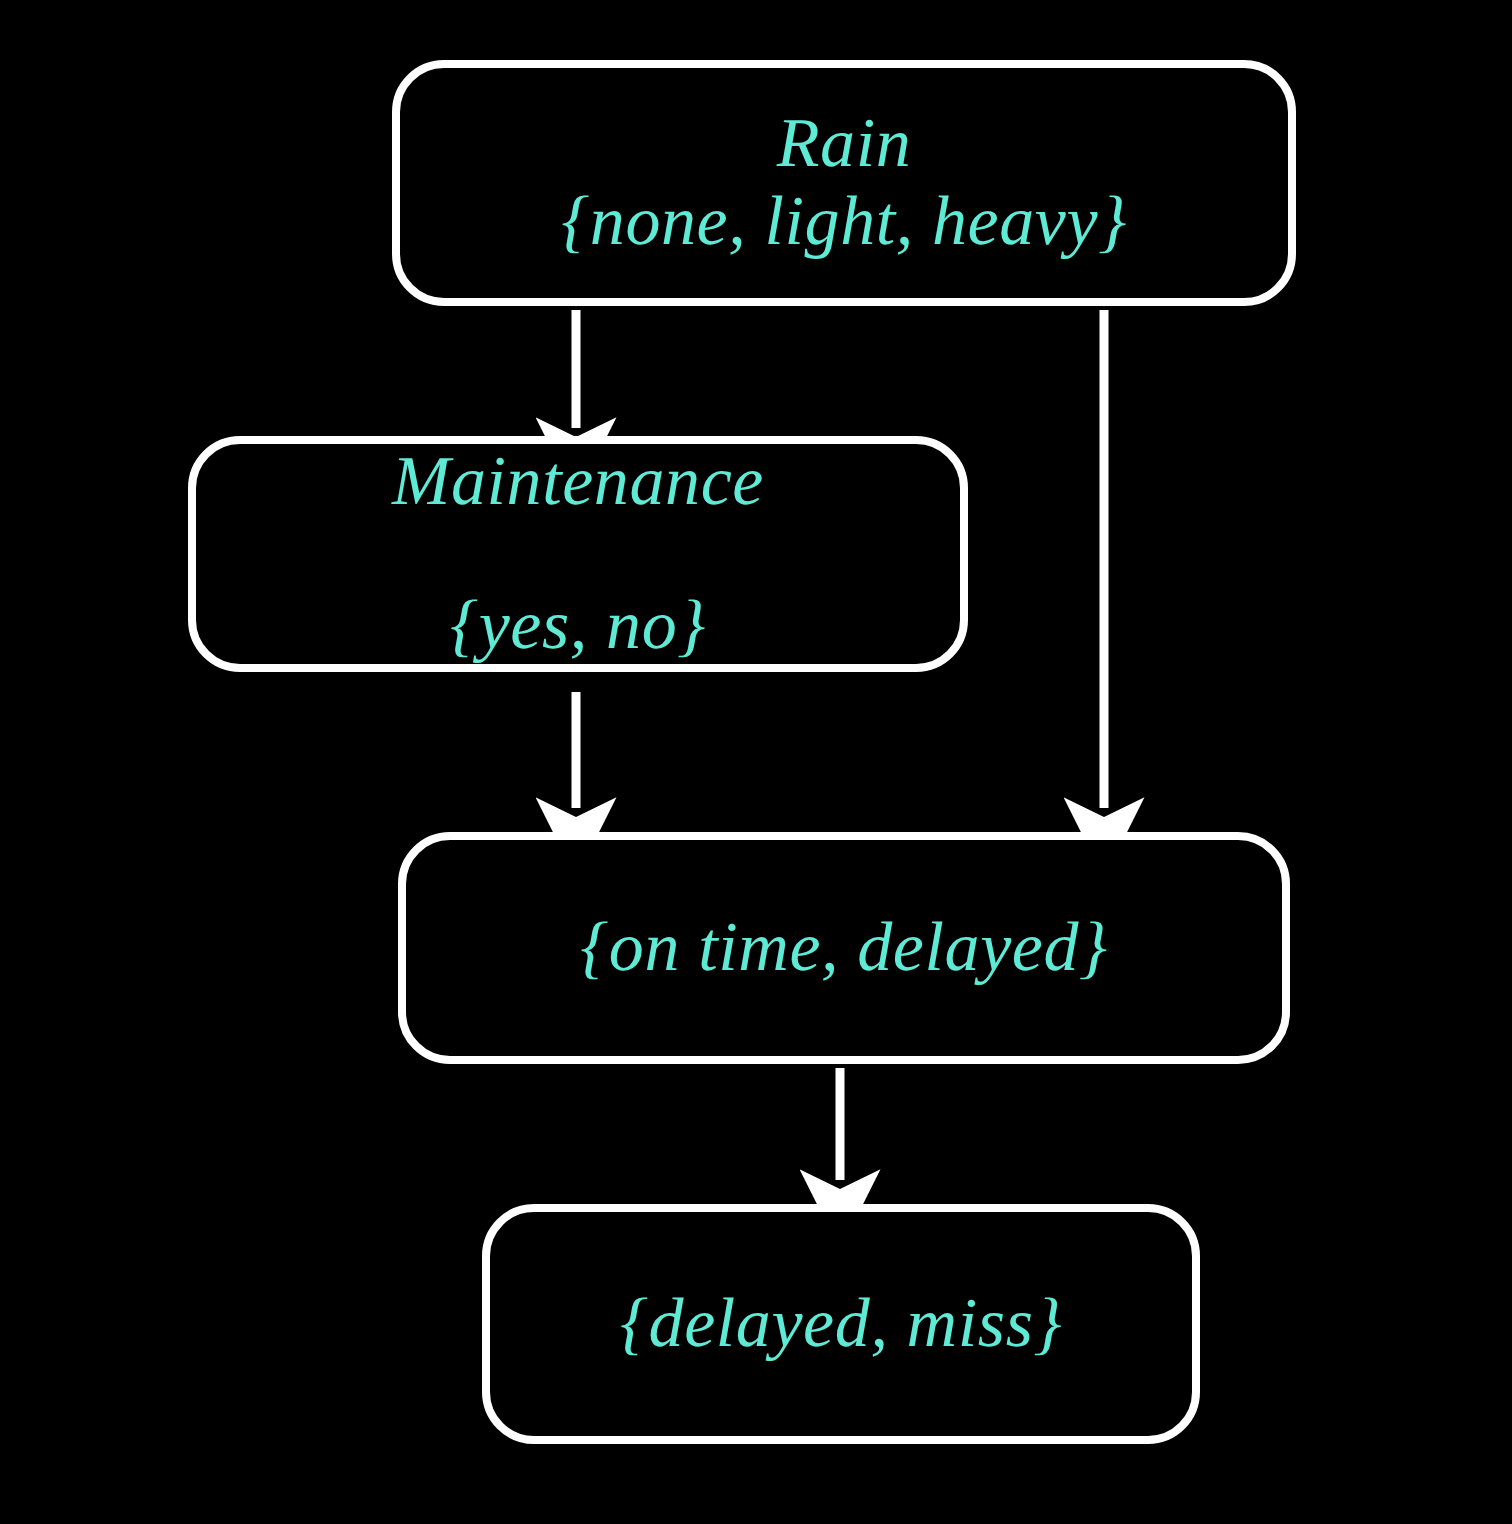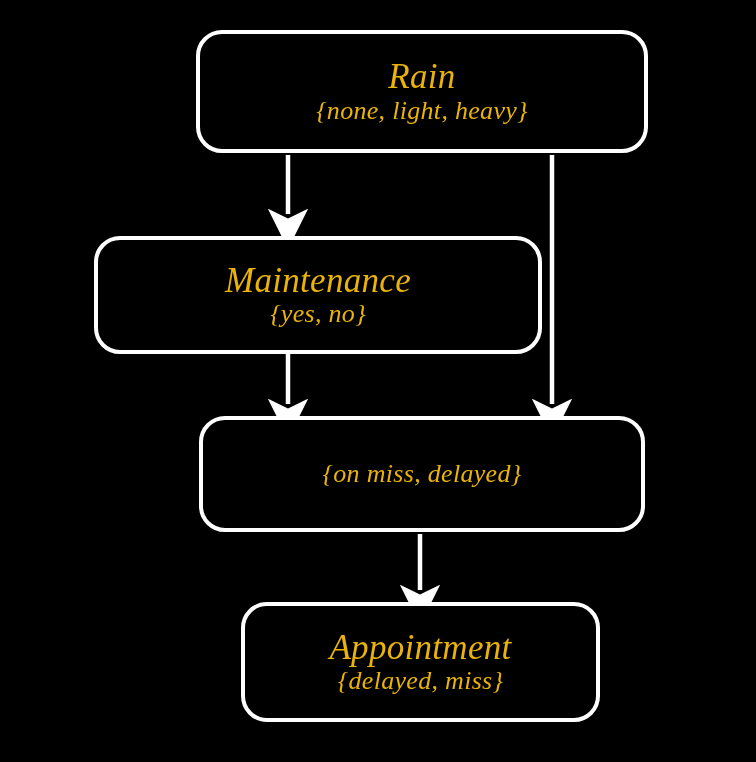--- a/index.html
+++ b/index.html
@@ -26,32 +26,32 @@
     position: absolute;
     box-sizing: border-box;
     background: #000000;
     border: 4px solid #ffffff;
     border-radius: 26px;
     display: flex;
     flex-direction: column;
     align-items: center;
     justify-content: center;
     text-align: center;
-    color: #eab308;
+    color: #5eead4;
   }
   .node-title {
     font-style: italic;
     font-size: 35px;
     line-height: 1.08;
     letter-spacing: 0.3px;
     white-space: nowrap;
   }
   .node-states {
     font-style: italic;
-    font-size: 26px;
+    font-size: 35px;
     line-height: 1.12;
     letter-spacing: 0.3px;
     white-space: nowrap;
   }
 </style>
 </head>
 <body>
 
 <div id="canvas">
 
@@ -65,27 +65,26 @@
     <line x1="552" y1="155" x2="552" y2="404" stroke="#ffffff" stroke-width="4.5" marker-end="url(#arrowhead)"></line>
     <line x1="288" y1="346" x2="288" y2="404" stroke="#ffffff" stroke-width="4.5" marker-end="url(#arrowhead)"></line>
     <line x1="420" y1="534" x2="420" y2="590" stroke="#ffffff" stroke-width="4.5" marker-end="url(#arrowhead)"></line>
   </svg>
 
   <div class="node" id="node-rain" style="left: 196px; top: 30px; width: 452px; height: 123px;">
     <div class="node-title">Rain</div>
     <div class="node-states">{none, light, heavy}</div>
   </div>
 
-  <div class="node" id="node-maintenance" style="left: 94px; top: 236px; width: 448px; height: 118px;">
+  <div class="node" id="node-maintenance" style="left: 94px; top: 218px; width: 390px; height: 118px; justify-content: space-between;">
     <div class="node-title">Maintenance</div>
     <div class="node-states">{yes, no}</div>
   </div>
 
   <div class="node" id="node-train" style="left: 199px; top: 416px; width: 446px; height: 116px;">
-    <div class="node-states">{on miss, delayed}</div>
+    <div class="node-states">{on time, delayed}</div>
   </div>
 
   <div class="node" id="node-appointment" style="left: 241px; top: 602px; width: 359px; height: 120px;">
-    <div class="node-title">Appointment</div>
     <div class="node-states">{delayed, miss}</div>
   </div>
 
 </div>
 
 </body></html>

